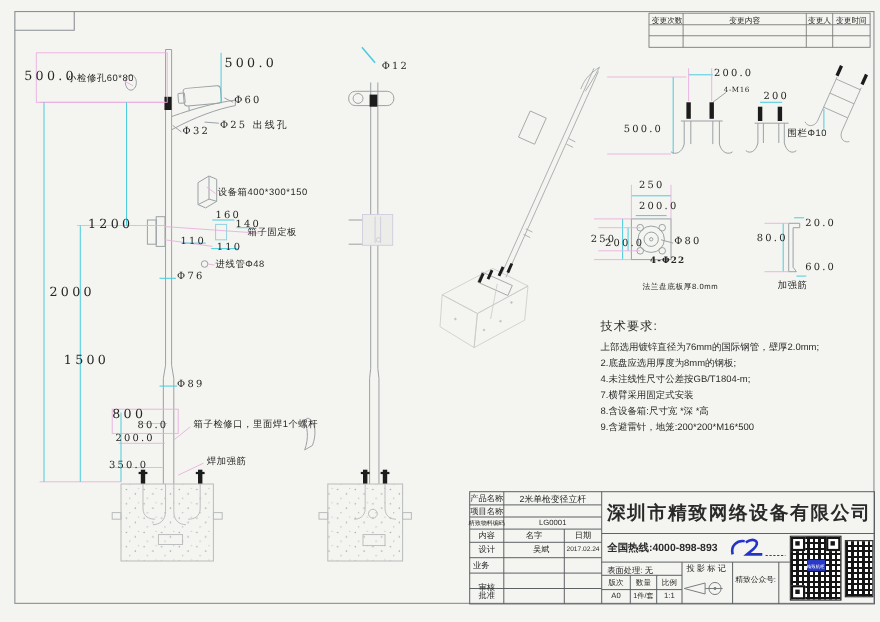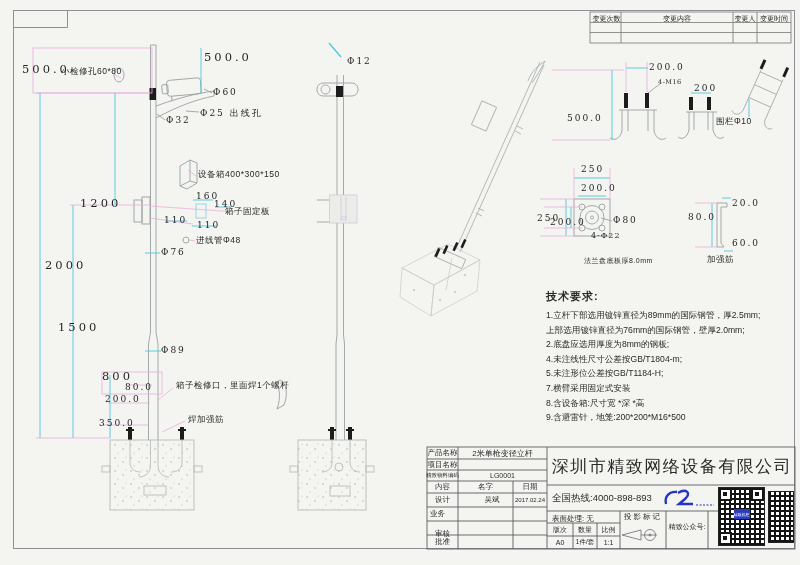--- a/index.html
+++ b/index.html
@@ -5,23 +5,23 @@
   html,body{margin:0;padding:0}
   body{width:800px;height:565px;position:relative;background:#f4f4f0;
        font-family:"Liberation Sans",sans-serif;overflow:hidden;color:#2a2a2a}
   svg.layer{position:absolute;left:0;top:0}
   .t{position:absolute;white-space:nowrap;color:#262626}
   .dim{font-family:"DejaVu Serif",serif;font-size:9px;letter-spacing:2px}
   .dim.lg{font-size:11.5px;letter-spacing:3px}
   .dim.sm{font-size:6.5px;letter-spacing:0.5px}
   .lbl{font-size:8.5px;letter-spacing:0.5px}
   .lbl.sm{font-size:7px}
-  .bold{font-weight:normal}
+  .bold{font-weight:bold}
   .tech{position:absolute;left:546px;top:289px;width:248px}
-  .tech .title{font-size:11px;font-weight:bold;letter-spacing:1px;margin-bottom:4px}
+  .tech .title{font-size:11px;font-weight:normal;letter-spacing:1px;margin-bottom:4px}
   .tech .ln{font-size:8.6px;line-height:14.6px;white-space:nowrap}
   .cell{position:absolute;font-size:7.5px;display:flex;align-items:center;justify-content:center;white-space:nowrap}
   .cell.left{justify-content:flex-start;padding-left:3px}
   .qr{position:absolute;background:
       repeating-linear-gradient(90deg,#151515 0 2px,rgba(255,255,255,0) 2px 5px),
       repeating-linear-gradient(0deg,#151515 0 2px,#fff 2px 5px);outline:1px solid #222}
   .qr .blue{position:absolute;left:50%;top:46%;transform:translate(-50%,-50%);
       width:16px;height:10px;background:#2b3ac4;color:#fff;font-size:4px;
       display:flex;align-items:center;justify-content:center;letter-spacing:0}
   .finder{position:absolute;width:9px;height:9px;border:2px solid #151515;background:#fff}
@@ -389,25 +389,23 @@
 <div class="t dim bold" style="left:591px;top:231px;font-size:8px;letter-spacing:1px">4-Φ22</div>
 <div class="t lbl sm" style="left:584px;top:256px">法兰盘底板厚8.0mm</div>
 
 <div class="t dim" style="left:732px;top:198px">20.0</div>
 <div class="t dim" style="left:688px;top:212px">80.0</div>
 <div class="t dim" style="left:732px;top:238px">60.0</div>
 <div class="t lbl" style="left:707px;top:254px">加强筋</div>
 
 <div class="tech">
   <div class="title">技术要求:</div>
-  <div class="ln">1.立杆下部选用镀锌直径为89mm的国际钢管，厚2.5mm;</div>
   <div class="ln">上部选用镀锌直径为76mm的国际钢管，壁厚2.0mm;</div>
   <div class="ln">2.底盘应选用厚度为8mm的钢板;</div>
   <div class="ln">4.未注线性尺寸公差按GB/T1804-m;</div>
-  <div class="ln">5.未注形位公差按GB/T1184-H;</div>
   <div class="ln">7.横臂采用固定式安装</div>
   <div class="ln">8.含设备箱:尺寸宽  *深  *高</div>
   <div class="ln">9.含避雷针，地笼:200*200*M16*500</div>
 </div>
 
 <div class="cell" style="left:427px;top:447px;width:31px;height:12px">产品名称</div>
 <div class="cell" style="left:458px;top:447px;width:89px;height:12px;font-size:8px">2米单枪变径立杆</div>
 <div class="cell" style="left:427px;top:459px;width:31px;height:11px">项目名称</div>
 <div class="cell" style="left:427px;top:470px;width:31px;height:11px;font-size:5.5px">精致物料编码</div>
 <div class="cell" style="left:458px;top:470px;width:89px;height:11px;font-size:7px">LG0001</div>

